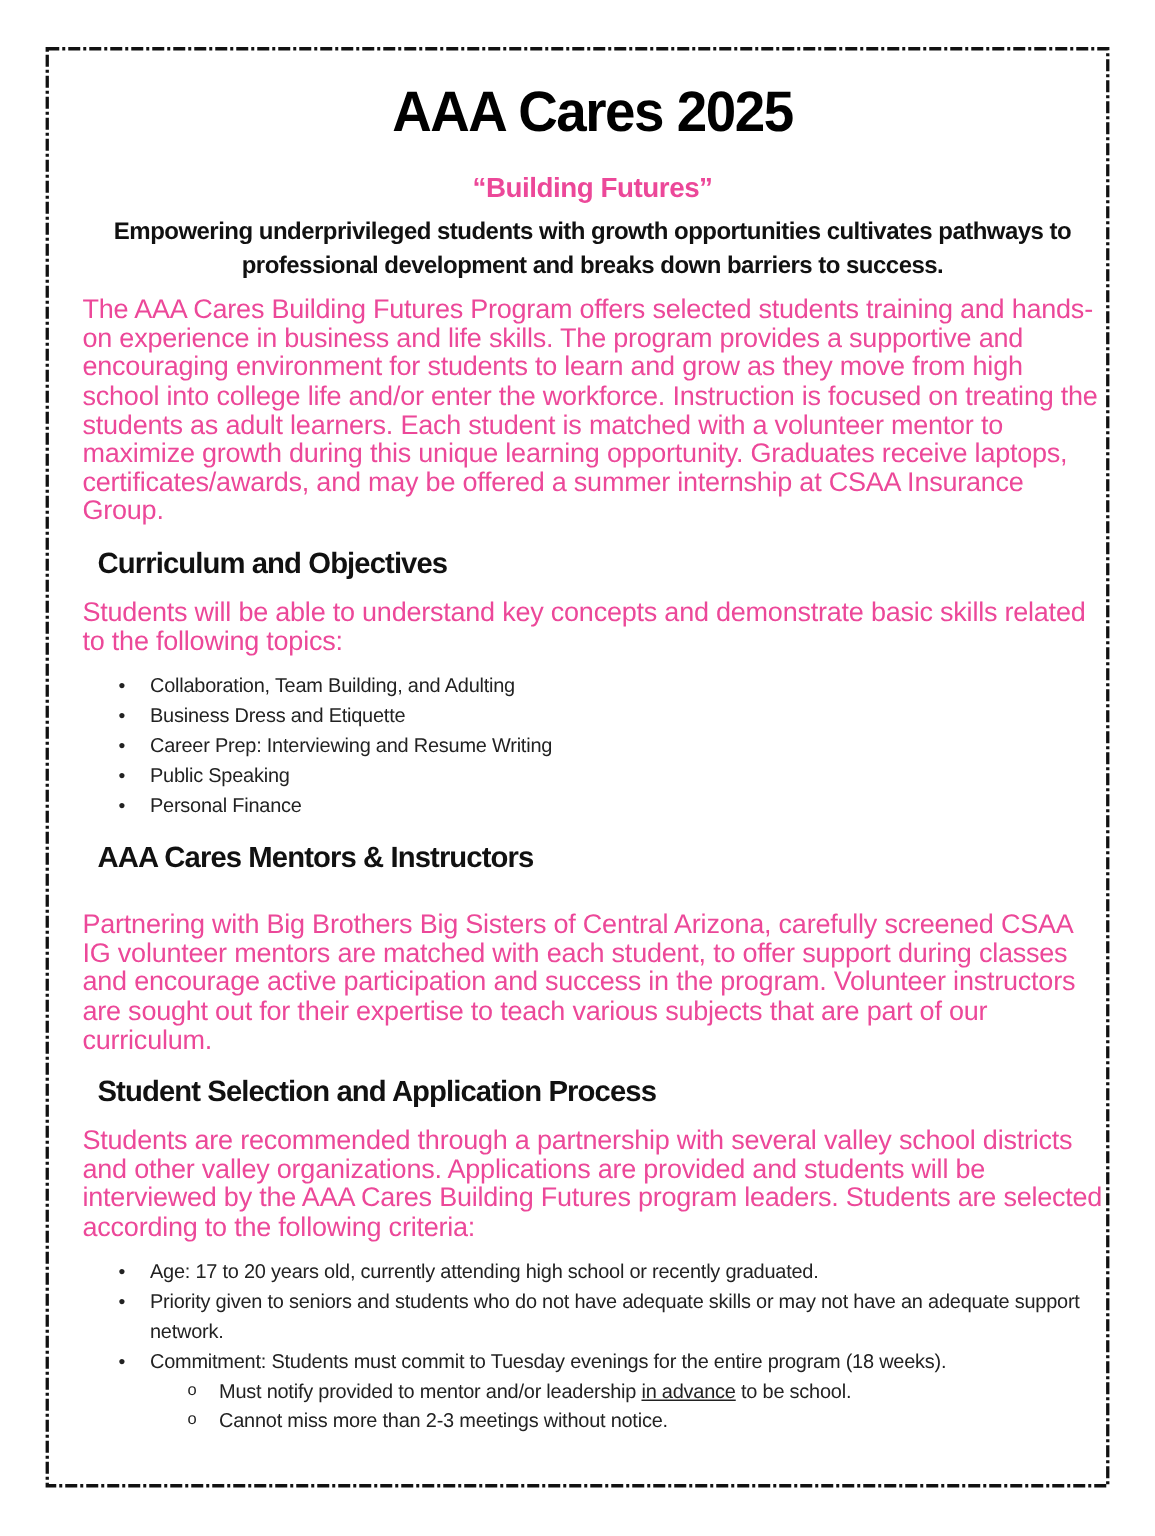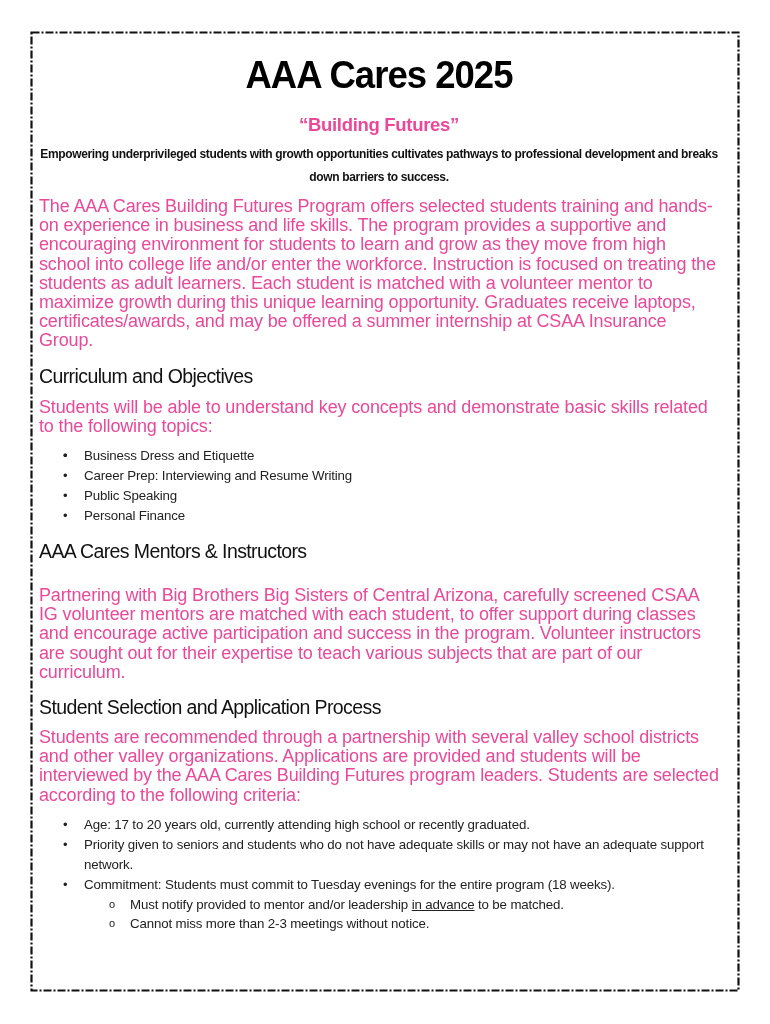--- a/index.html
+++ b/index.html
@@ -23,21 +23,21 @@
       height: 961px;
       box-sizing: border-box;
     }
     .page-border svg {
       position: absolute;
       left: 0; top: 0;
       width: 710px; height: 961px;
     }
     .content {
       position: absolute;
-      left: 39px;
+      left: 55px;
       top: 50px;
       width: 680px;
     }
     h1.title {
       margin: 0;
       text-align: center;
       font-size: 38px;
       font-weight: bold;
       letter-spacing: -1px;
       color: #000;
@@ -48,39 +48,39 @@
       text-align: center;
       font-size: 18.5px;
       font-weight: bold;
       margin-top: 13px;
       color: #ec4899;
       letter-spacing: -0.3px;
       line-height: 24px;
     }
     .tagline {
       text-align: center;
-      font-size: 12px;
+      font-size: 16px;
       font-weight: bold;
       margin-top: 6px;
       line-height: 23px;
       color: #111;
       letter-spacing: -0.35px;
     }
     p.body {
       margin: 0;
       font-size: 18px;
       line-height: 19.2px;
       color: #ec4899;
       letter-spacing: -0.15px;
     }
     .intro { margin-top: 6px; }
     h2.section {
-      margin: 0;
+      margin: 10px;
       font-size: 19.5px;
-      font-weight: normal;
+      font-weight: bold;
       color: #111;
       letter-spacing: -0.6px;
       line-height: 26px;
     }
     ul.bullets {
       list-style: none;
       margin: 0;
       padding: 0;
     }
     ul.bullets li {
@@ -129,35 +129,35 @@
 <div class="content">
   <h1 class="title">AAA Cares 2025</h1>
   <div class="subtitle">“Building Futures”</div>
   <div class="tagline">Empowering underprivileged students with growth opportunities cultivates pathways to professional development and breaks down barriers to success.</div>
 
   <p class="body intro" style="margin-top:8px;">The AAA Cares Building Futures Program offers selected students training and hands-on experience in business and life skills. The program provides a supportive and encouraging environment for students to learn and grow as they move from high school into college life and/or enter the workforce. Instruction is focused on treating the students as adult learners. Each student is matched with a volunteer mentor to maximize growth during this unique learning opportunity.  Graduates receive laptops, certificates/awards, and may be offered a summer internship at CSAA Insurance Group.</p>
 
   <h2 class="section" style="margin-top:12px;">Curriculum and Objectives</h2>
   <p class="body" style="margin-top:9px;">Students will be able to understand key concepts and demonstrate basic skills related to the following topics:</p>
   <ul class="bullets" style="margin-top:10px;">
-    <li><span class="bullet">•</span></li>
+    <li><span class="bullet">•</span><span>Collaboration, Team Building, and Adulting</span></li>
     <li><span class="bullet">•</span><span>Business Dress and Etiquette</span></li>
     <li><span class="bullet">•</span><span>Career Prep: Interviewing and Resume Writing</span></li>
     <li><span class="bullet">•</span><span>Public Speaking</span></li>
     <li><span class="bullet">•</span><span>Personal Finance</span></li>
   </ul>
 
   <h2 class="section" style="margin-top:12px;">AAA Cares Mentors &amp; Instructors</h2>
   <p class="body" style="margin-top:22px;">Partnering with Big Brothers Big Sisters of Central Arizona, carefully screened CSAA IG volunteer mentors are matched with each student, to offer support during classes and encourage active participation and success in the program. Volunteer instructors are sought out for their expertise to teach various subjects that are part of our curriculum.</p>
 
   <h2 class="section" style="margin-top:12px;">Student Selection and Application Process</h2>
   <p class="body" style="margin-top:8px;">Students are recommended through a partnership with several valley school districts and other valley organizations. Applications are provided and students will be interviewed by the AAA Cares Building Futures program leaders. Students are selected according to the following criteria:</p>
   <ul class="bullets" style="margin-top:10px;">
     <li><span class="bullet">•</span><span>Age: 17 to 20 years old, currently attending high school or recently graduated.</span></li>
     <li><span class="bullet">•</span><span>Priority given to seniors and students who do not have adequate skills or may not have an adequate support network.</span></li>
     <li><span class="bullet">•</span><span>Commitment: Students must commit to Tuesday evenings for the entire program (18 weeks).</span>
       <ul class="sub">
-        <li><span class="bullet">o</span><span>Must notify provided to mentor and/or leadership </span><span class="u">in advance</span><span> to be matched.</span></li>
+        <li><span class="bullet">o</span><span>Must notify provided to mentor and/or leadership </span><span class="u">in advance</span><span> to be school.</span></li>
         <li><span class="bullet">o</span><span>Cannot miss more than 2-3 meetings without notice.</span></li>
       </ul>
     </li>
   </ul>
 </div>
 
 </body></html>

